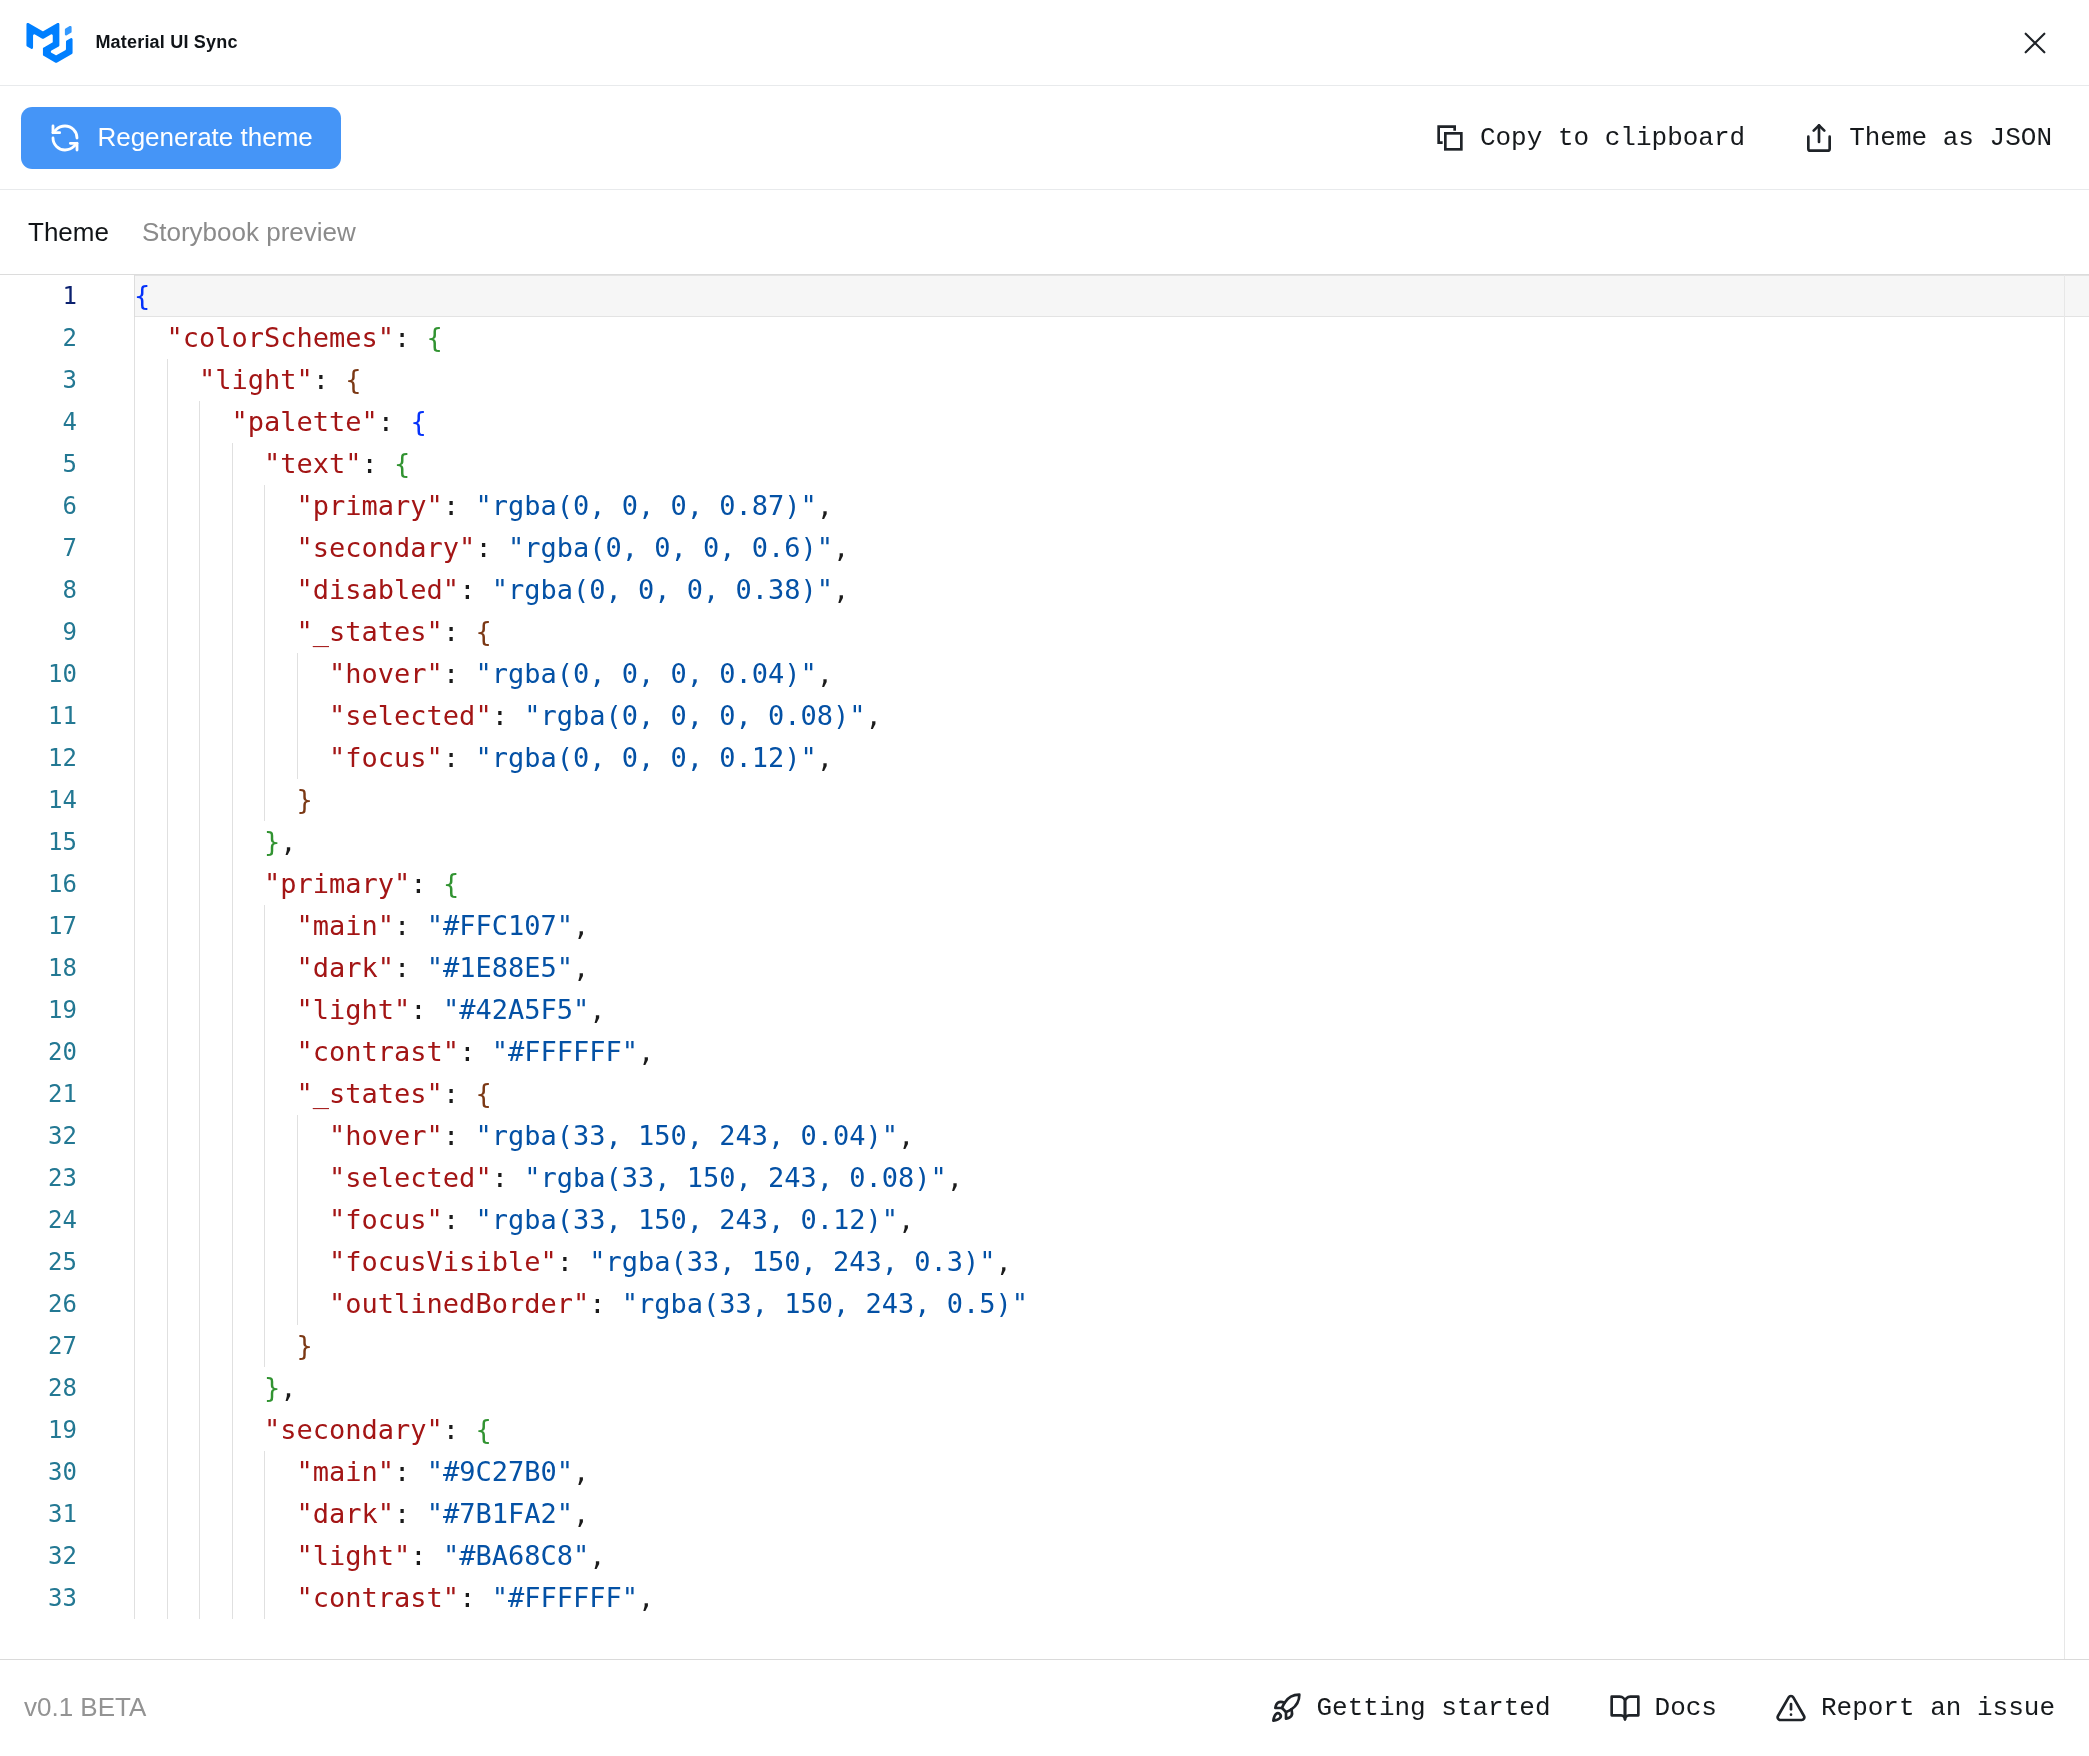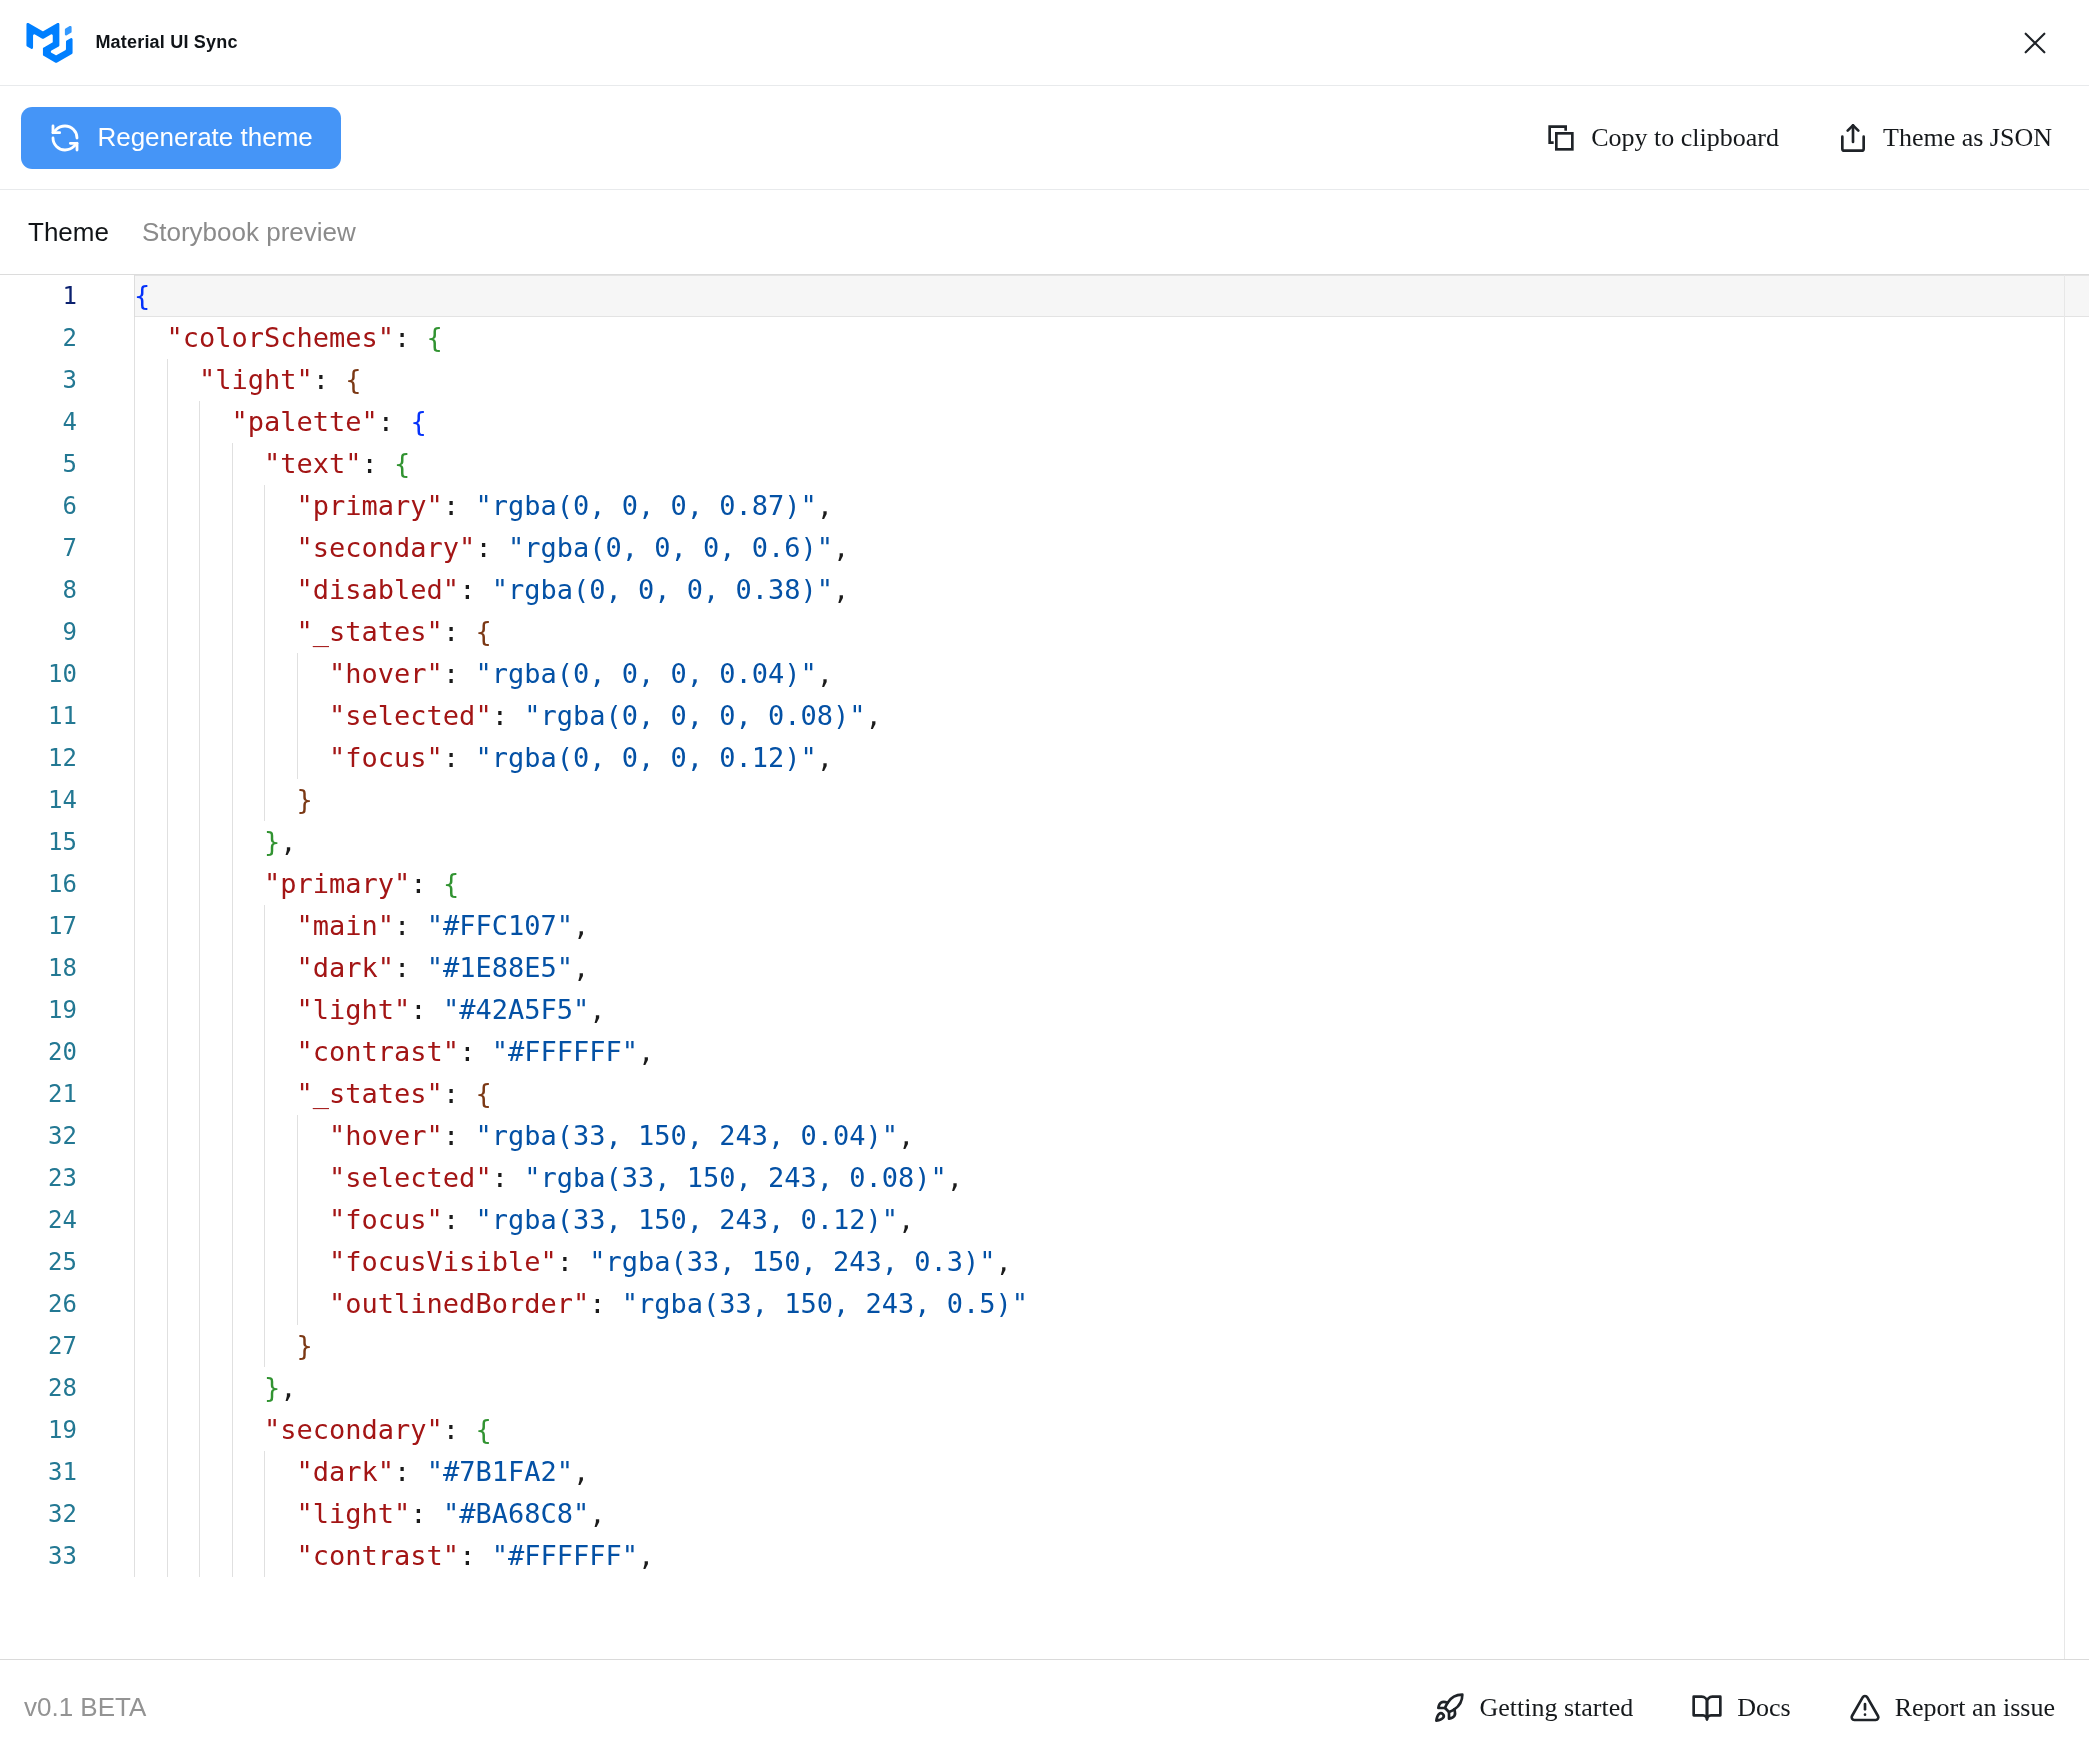--- a/index.html
+++ b/index.html
@@ -11,21 +11,21 @@
   
   .header { height:86px; border-bottom:0.9px solid #E8EAEC; display:flex; align-items:center; padding:0 34px 0 26px; }
   .logo { width:47px; height:41px; display:inline-flex; }
   .logo svg { width:100%; height:100%; }
   .title { font-size:18px; font-weight:700; color:#101418; margin-left:22.4px; letter-spacing:0.2px; }
   .close-btn { margin-left:auto; width:41px; height:41px; background:none; border:none; cursor:pointer; display:flex; align-items:center; justify-content:center; }
   
   .toolbar { height:104px; border-bottom:0.9px solid #E8EAEC; display:flex; align-items:center; padding:0 37px 0 21.4px; }
   .btn-primary { height:62px; padding:0 28px; background:#4595F7; border:none; border-radius:11.2px; color:#fff; font-family:inherit; font-size:26px; font-weight:400; display:flex; align-items:center; gap:16px; cursor:pointer; }
   .toolbar-right { margin-left:auto; display:flex; align-items:center; gap:58px; }
-  .text-btn { display:flex; align-items:center; gap:14px; background:none; border:none; font-family:Liberation Serif, serif; font-size:26px; color:#16191C; cursor:pointer; text-decoration:none; }
+  .text-btn { display:flex; align-items:center; gap:14px; background:none; border:none; font-family:Liberation Mono, monospace; font-size:26px; color:#16191C; cursor:pointer; text-decoration:none; }
   .text-btn svg { flex:none; }
   
   .tabs { height:85px; border-bottom:0.9px solid #DCDCDC; display:flex; align-items:center; padding-left:28px; gap:33px; }
   .tab { font-size:26px; color:#8B8B8B; cursor:pointer; }
   .tab.active { color:#111417; font-weight:400; }
   
   .editor { height:1385px; border-bottom:0.9px solid #DADADA; position:relative; overflow:hidden;
             font-family:"DejaVu Sans Mono","Liberation Mono",monospace; font-size:27px; }
   .ruler { position:absolute; top:0; bottom:0; right:24px; width:0.9px; background:#E7E7E7; }
   .line { display:flex; height:42px; line-height:42px; }
@@ -206,20 +206,24 @@
       </div>
       <div class="line">
         <span class="ln">28</span>
         <span class="code"><i class="g" style="left: 0ch;"></i><i class="g" style="left: 2ch;"></i><i class="g" style="left: 4ch;"></i><i class="g" style="left: 6ch;"></i>        <span class="tk-b1">}</span><span class="tk-p">,</span></span>
       </div>
       <div class="line">
         <span class="ln">19</span>
         <span class="code"><i class="g" style="left: 0ch;"></i><i class="g" style="left: 2ch;"></i><i class="g" style="left: 4ch;"></i><i class="g" style="left: 6ch;"></i>        <span class="tk-k">"secondary"</span><span class="tk-p">: </span><span class="tk-b1">{</span></span>
       </div>
       <div class="line">
+        <span class="ln">30</span>
+        <span class="code"><i class="g" style="left: 0ch;"></i><i class="g" style="left: 2ch;"></i><i class="g" style="left: 4ch;"></i><i class="g" style="left: 6ch;"></i><i class="g" style="left: 8ch;"></i>          <span class="tk-k">"main"</span><span class="tk-p">: </span><span class="tk-v">"#9C27B0"</span><span class="tk-p">,</span></span>
+      </div>
+      <div class="line">
         <span class="ln">31</span>
         <span class="code"><i class="g" style="left: 0ch;"></i><i class="g" style="left: 2ch;"></i><i class="g" style="left: 4ch;"></i><i class="g" style="left: 6ch;"></i><i class="g" style="left: 8ch;"></i>          <span class="tk-k">"dark"</span><span class="tk-p">: </span><span class="tk-v">"#7B1FA2"</span><span class="tk-p">,</span></span>
       </div>
       <div class="line">
         <span class="ln">32</span>
         <span class="code"><i class="g" style="left: 0ch;"></i><i class="g" style="left: 2ch;"></i><i class="g" style="left: 4ch;"></i><i class="g" style="left: 6ch;"></i><i class="g" style="left: 8ch;"></i>          <span class="tk-k">"light"</span><span class="tk-p">: </span><span class="tk-v">"#BA68C8"</span><span class="tk-p">,</span></span>
       </div>
       <div class="line">
         <span class="ln">33</span>
         <span class="code"><i class="g" style="left: 0ch;"></i><i class="g" style="left: 2ch;"></i><i class="g" style="left: 4ch;"></i><i class="g" style="left: 6ch;"></i><i class="g" style="left: 8ch;"></i>          <span class="tk-k">"contrast"</span><span class="tk-p">: </span><span class="tk-v">"#FFFFFF"</span><span class="tk-p">,</span></span>

